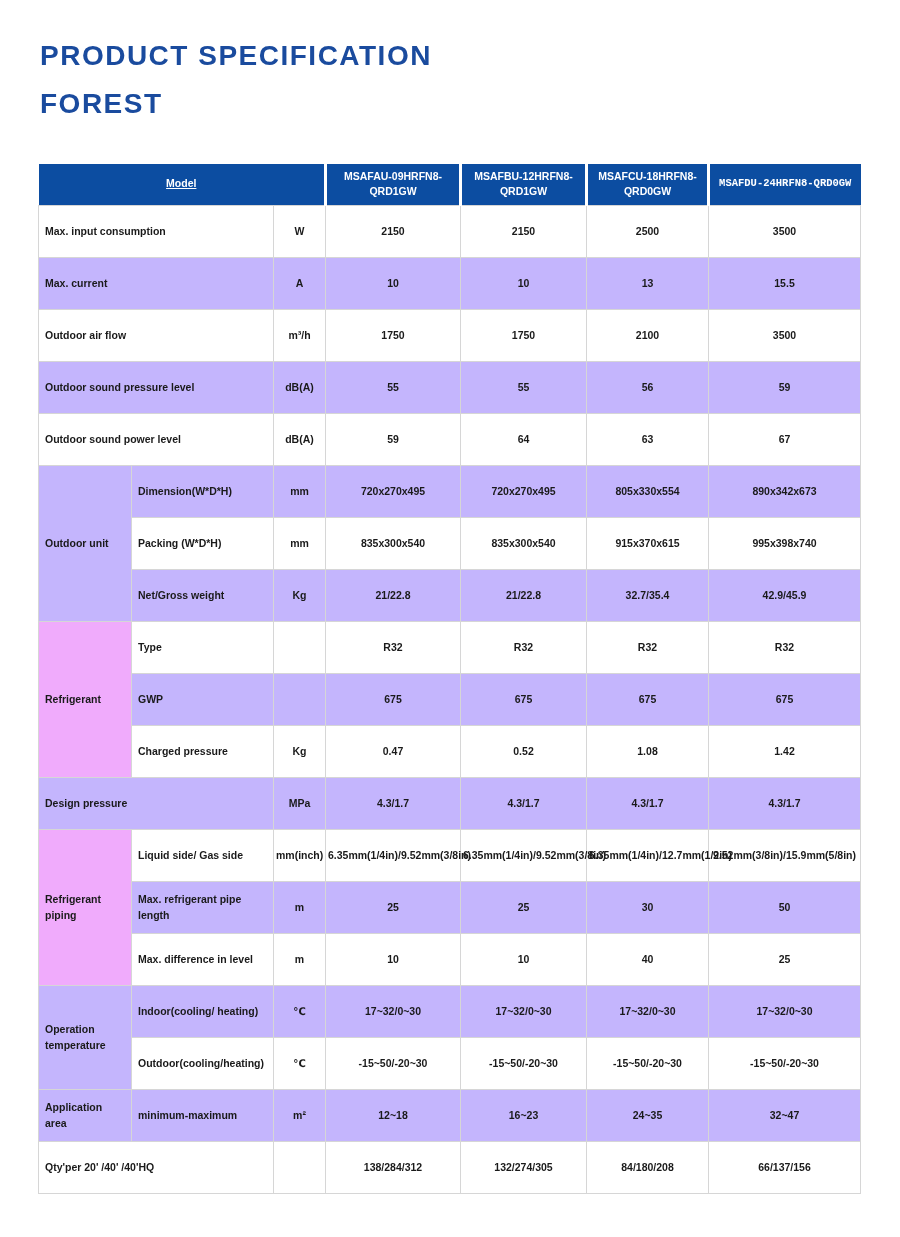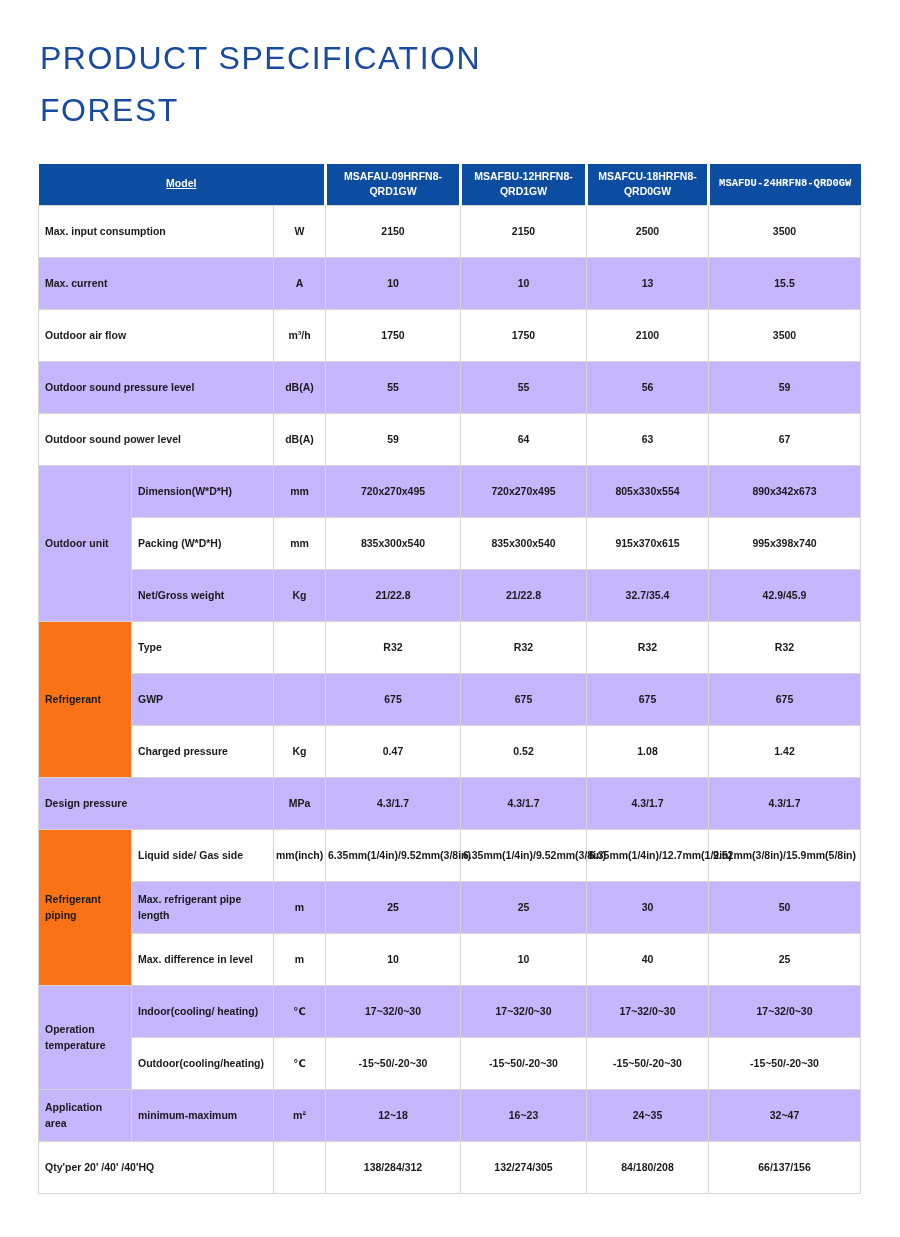--- a/index.html
+++ b/index.html
@@ -15,23 +15,23 @@
     height: 1237px;
     background: #ffffff;
     position: relative;
   }
   .title-block {
     padding: 42px 0 0 40px;
   }
   .title-line {
     margin: 0 0 20px 0;
     color: #1a4b9e;
-    font-size: 32px;
+    font-size: 28px;
     line-height: 1;
-    font-weight: 400;
+    font-weight: 700;
     letter-spacing: 1.5px;
     font-family: "Liberation Sans", "DejaVu Sans", sans-serif;
   }
   .spec-table-wrap {
     position: absolute;
     left: 38px;
     top: 164px;
     width: 822px;
   }
   table.spec-table {
@@ -74,21 +74,21 @@
     text-align: left;
     padding-left: 6px;
   }
   table.spec-table tbody td.cell-unit,
   table.spec-table tbody td.cell-value {
     text-align: center;
     padding-left: 2px;
     padding-right: 2px;
   }
   table.spec-table tbody td.group-multi {
-    background: #f97316;
+    background: #f0abfc;
   }
 </style>
 </head>
 <body>
 
 <div class="page">
   <div class="title-block">
     <h1 class="title-line">PRODUCT SPECIFICATION</h1>
     <h1 class="title-line">FOREST</h1>
   </div>

